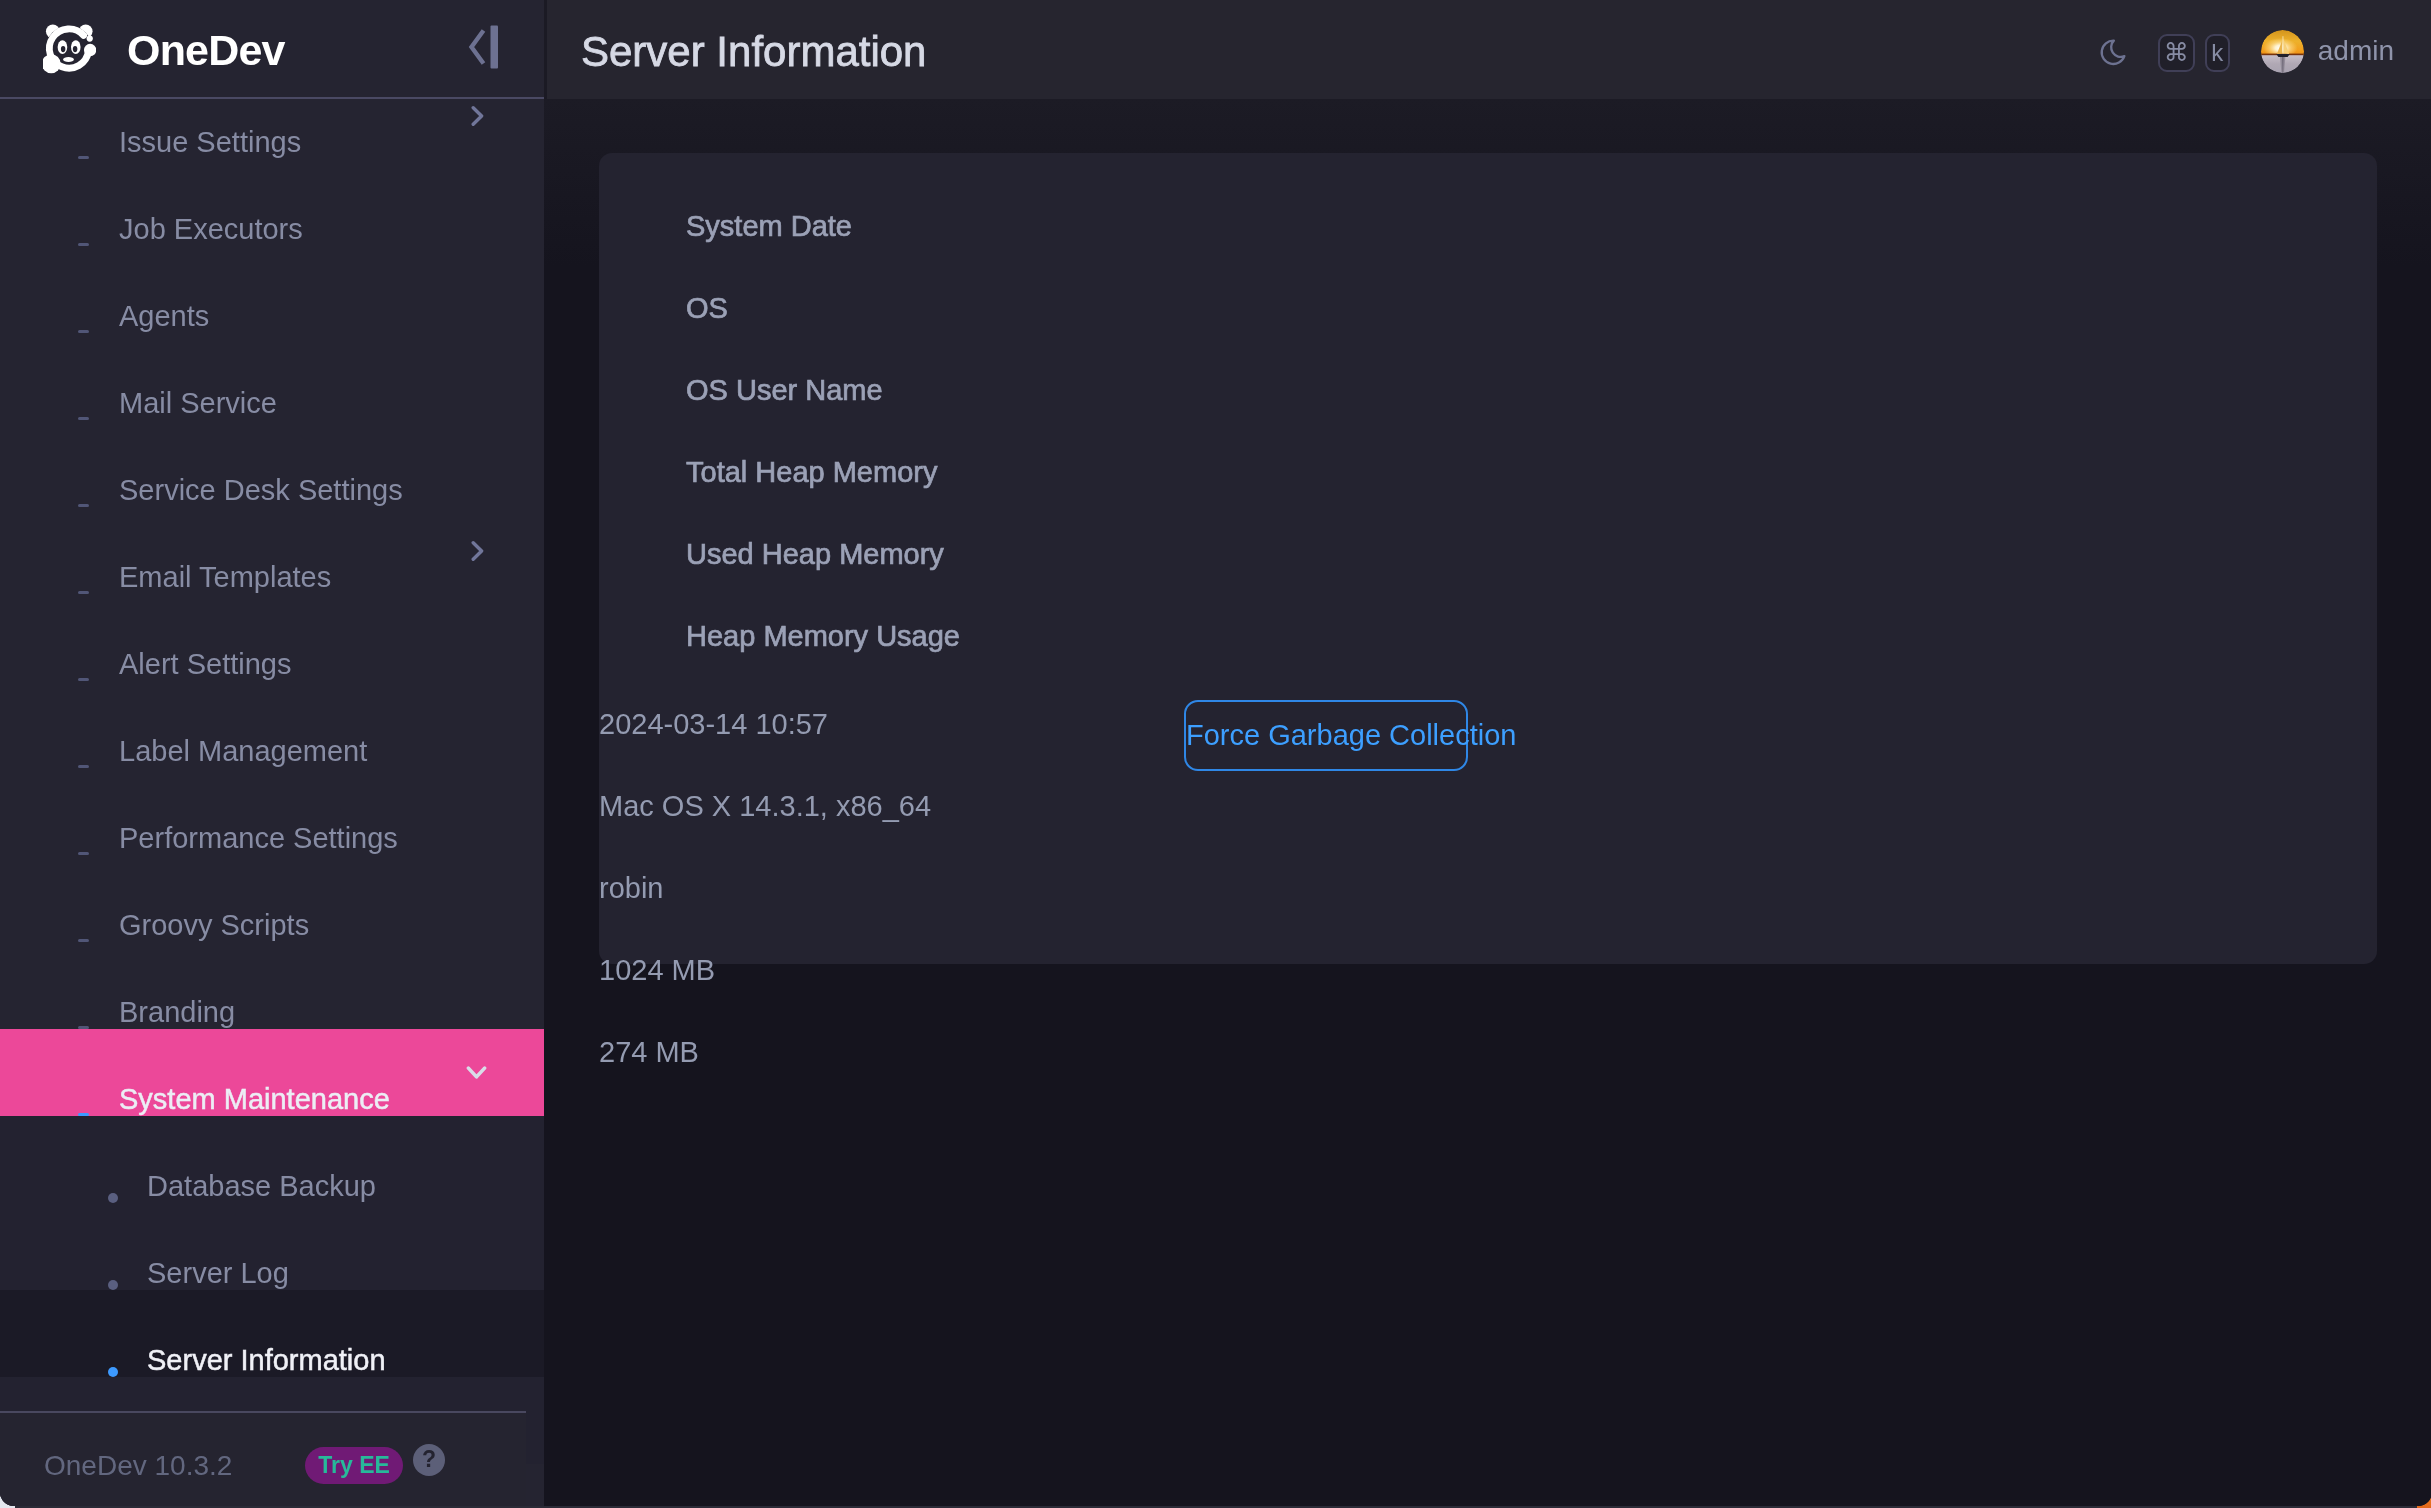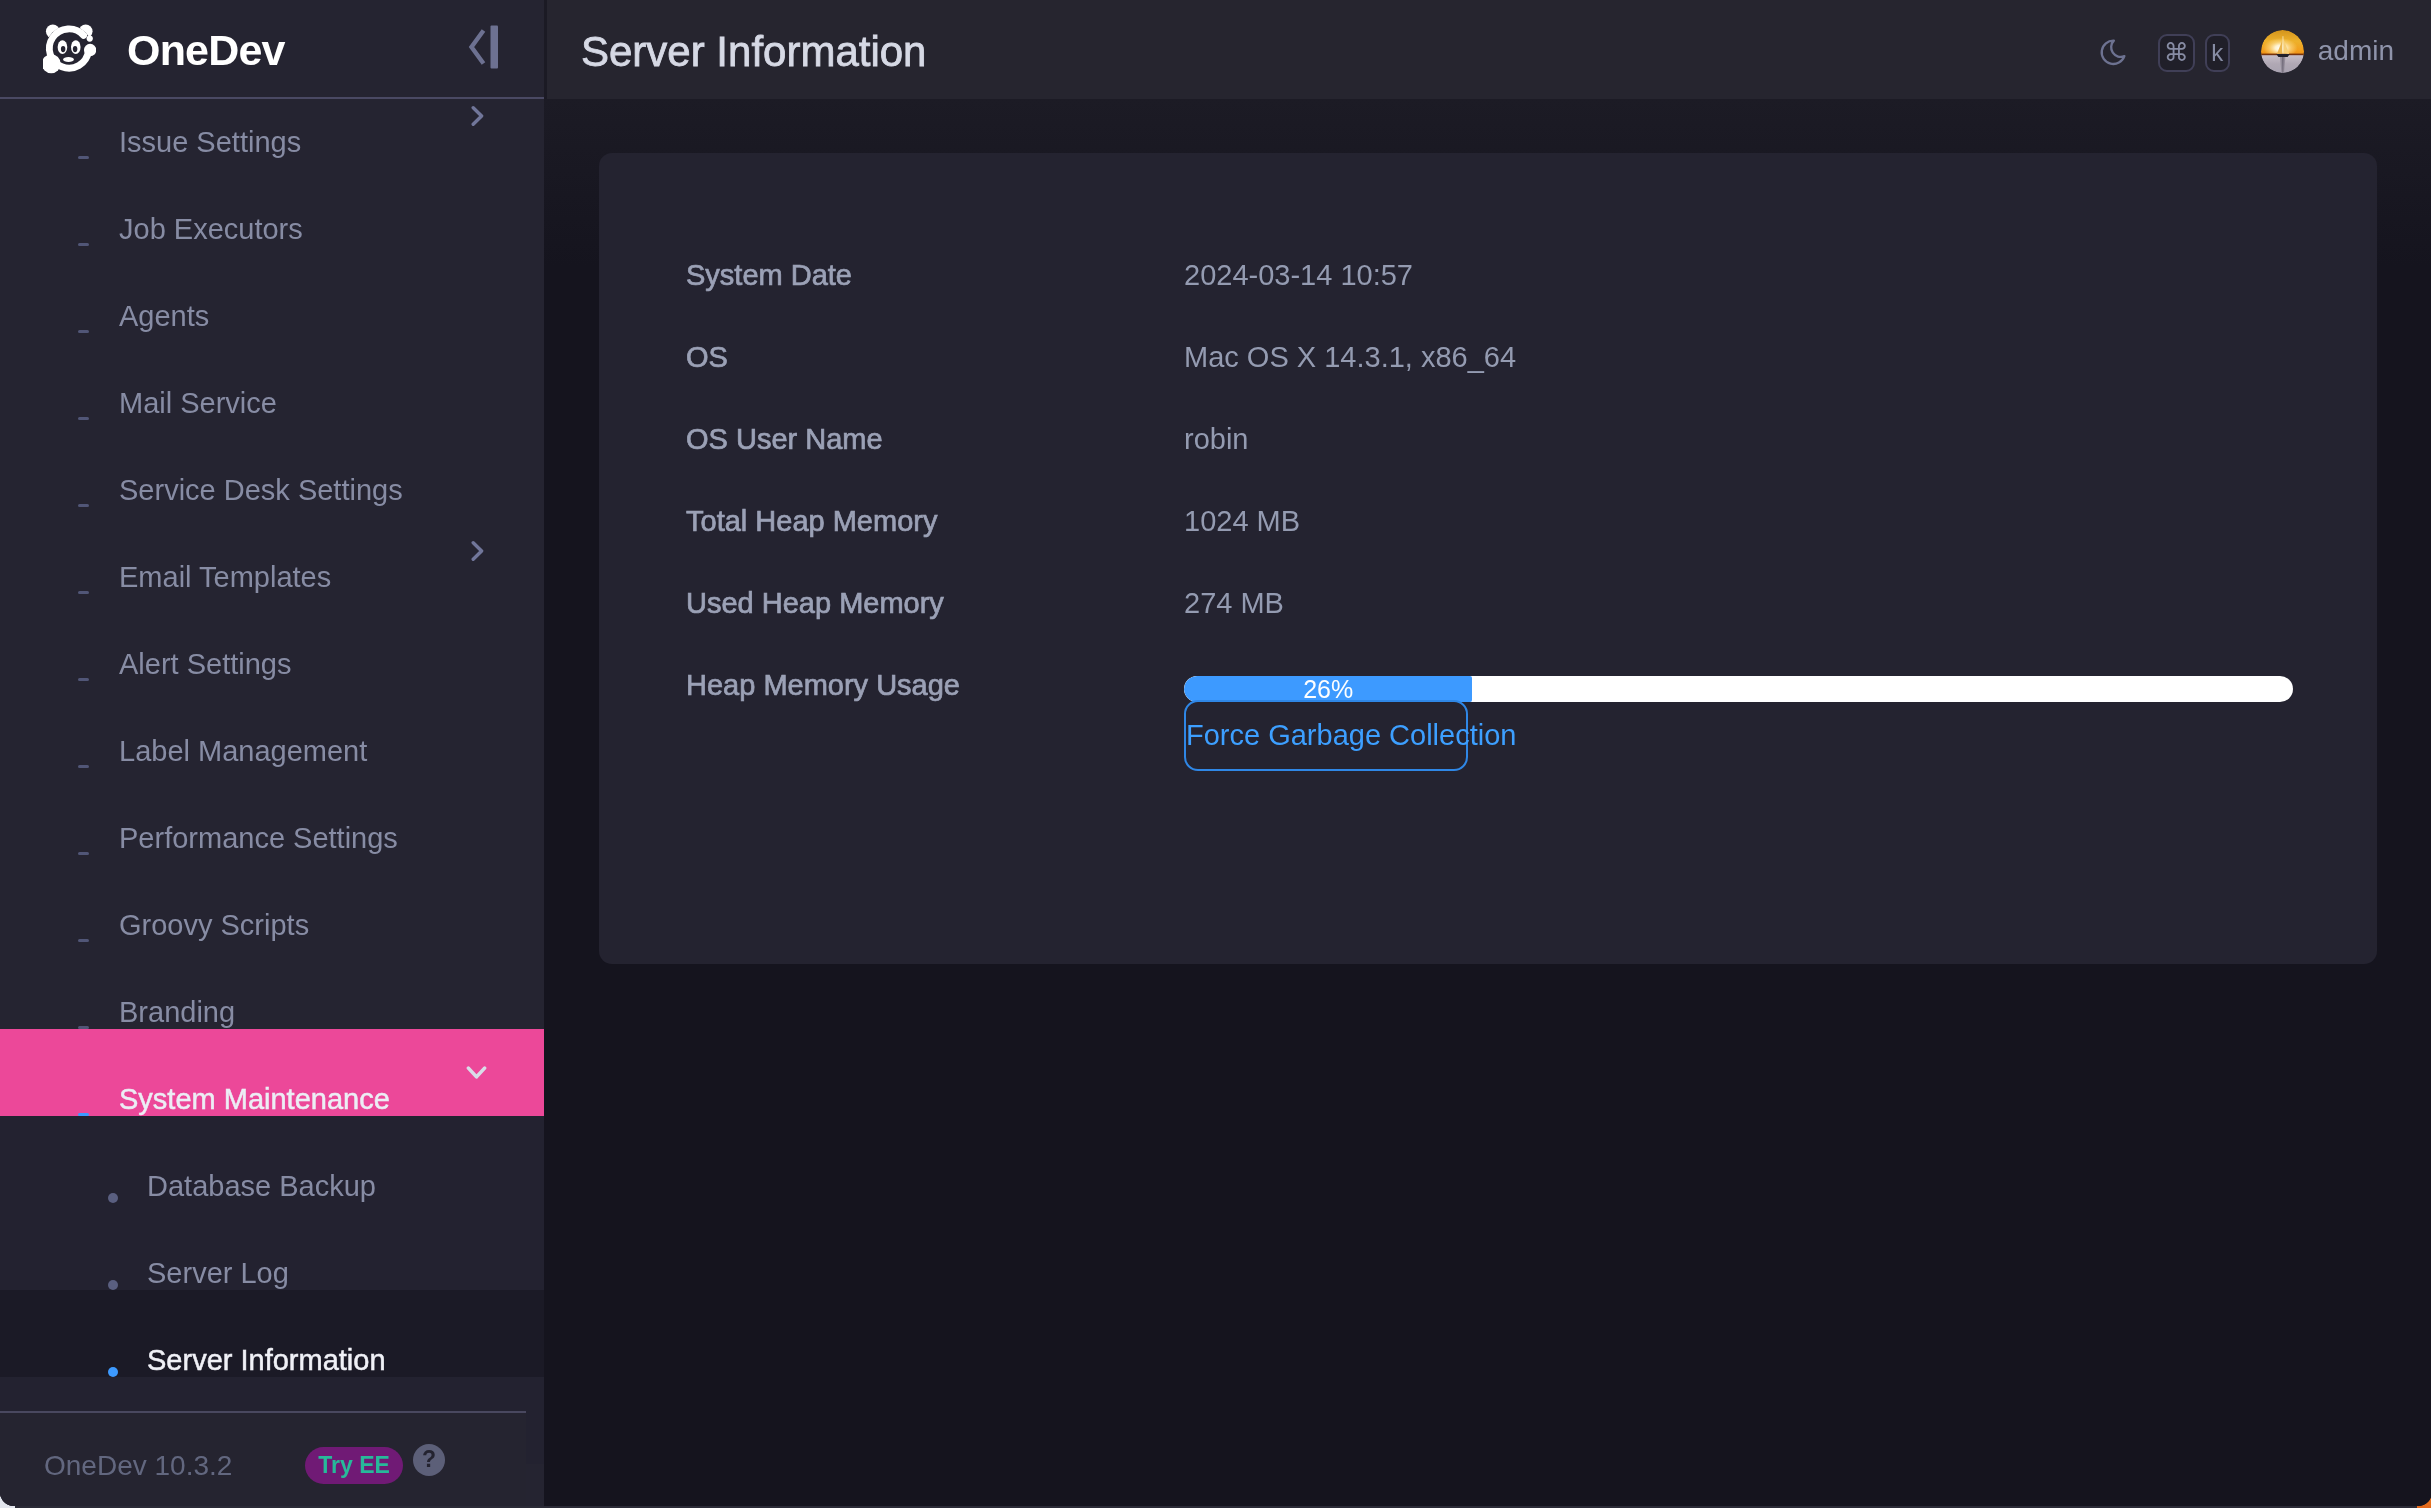--- a/index.html
+++ b/index.html
@@ -60,21 +60,21 @@
             color:#878ca4; display:flex; align-items:center; justify-content:center; margin-top:6px; }
   .keybox.cmd { width:37px; margin-left:32px; font-size:25px; }
   .keybox.k   { width:25px; margin-left:10px; font-size:24px; }
   .avatar { width:43px; height:43px; border-radius:50%; overflow:hidden; margin-left:31px; margin-top:4px; cursor:pointer; }
   .username { margin-left:14px; margin-top:2px; font-size:28px; color:#8f94ab; cursor:pointer; }
 
   .content { flex:1; background:#15141e; position:relative; }
   .content::before { content:''; position:absolute; left:0; right:0; top:0; height:168px;
       background:linear-gradient(180deg,#1c1b25 0%, #15141e 100%); pointer-events:none; }
   .card { position:relative; z-index:1; margin:54px 55px 0 55px; height:811px; background:#242330; border-radius:13px; padding-top:57px; }
-  .info-row { height:82px; display:flex; align-items:flex-end; }
+  .info-row { height:82px; display:flex; align-items:flex-start;flex-direction:column; }
   .info-label { width:498px; margin-left:87px; flex:0 0 498px; font-size:29px; font-weight:400; color:#9ba1b6; -webkit-text-stroke:0.7px #9ba1b6; }
   .info-value { font-size:29px; color:#949bb1; }
 
   .progress-track { width:1109px; height:26px; border-radius:13px; background:#ffffff; overflow:hidden; }
   .progress-fill { height:100%; border-radius:13px 2px 2px 13px; background:#3d9aff;
                    display:flex; align-items:center; justify-content:center;
                    color:#fdfeff; font-size:25px; }
   .gc-button { margin-left:585px; margin-top:-2px; width:284px; height:71px; border-radius:14px;
                border:2px solid #2f87e6; background:transparent; color:#3d9fff;
                font-size:29px; font-family:inherit; cursor:pointer; white-space:nowrap; }

